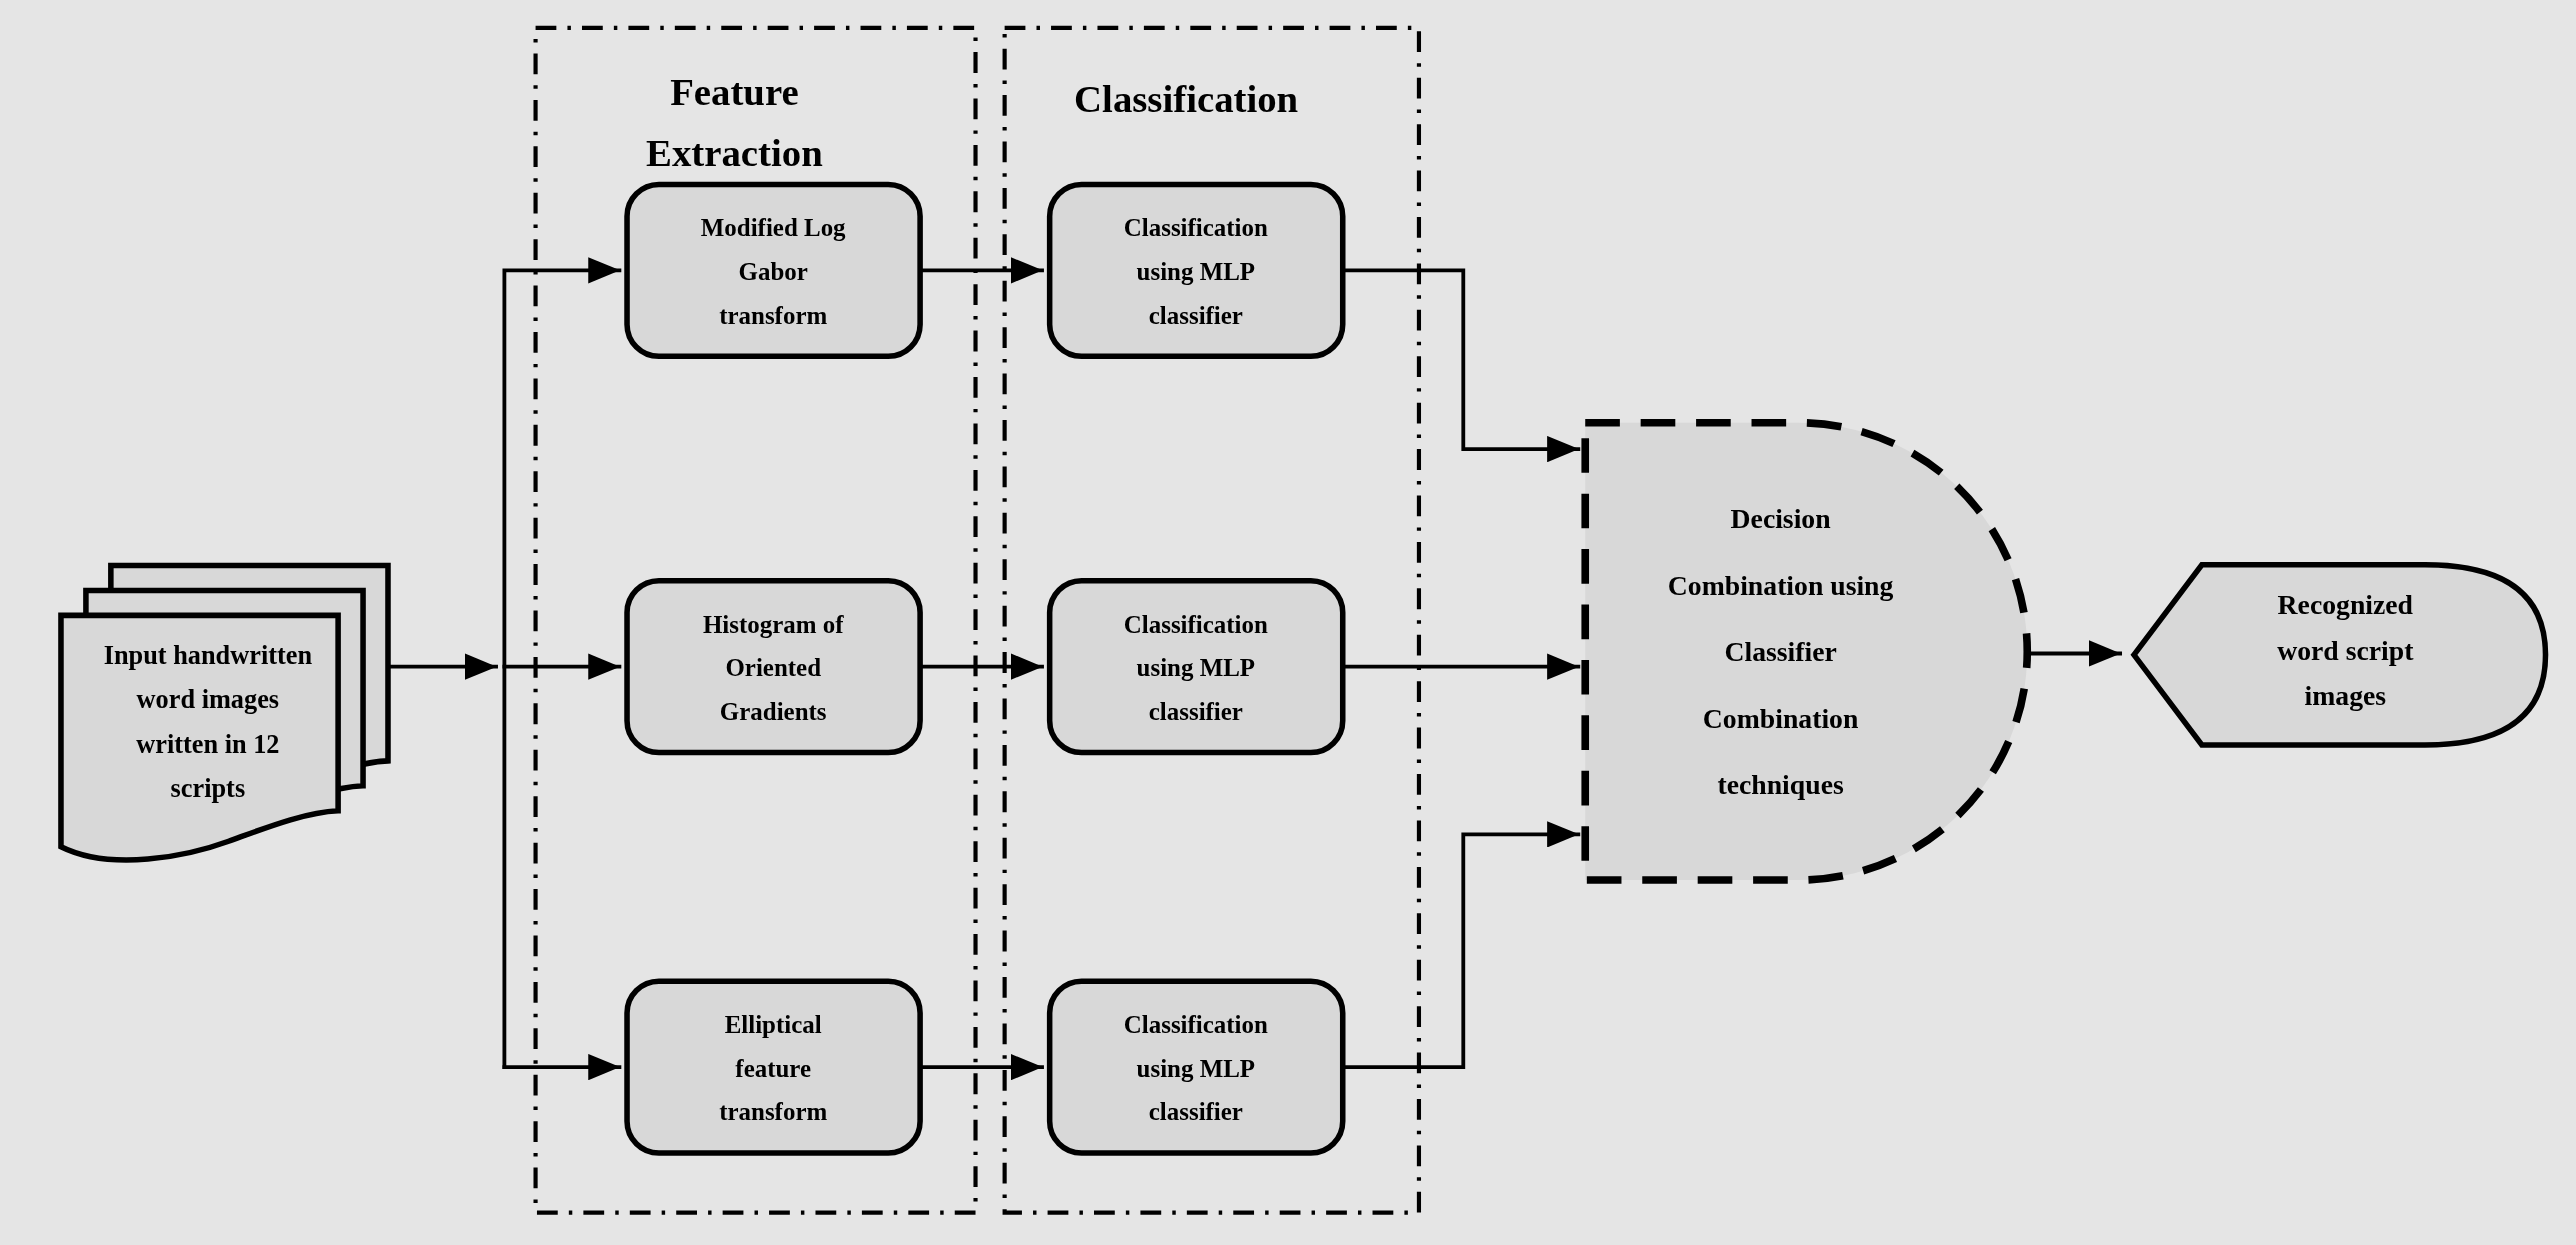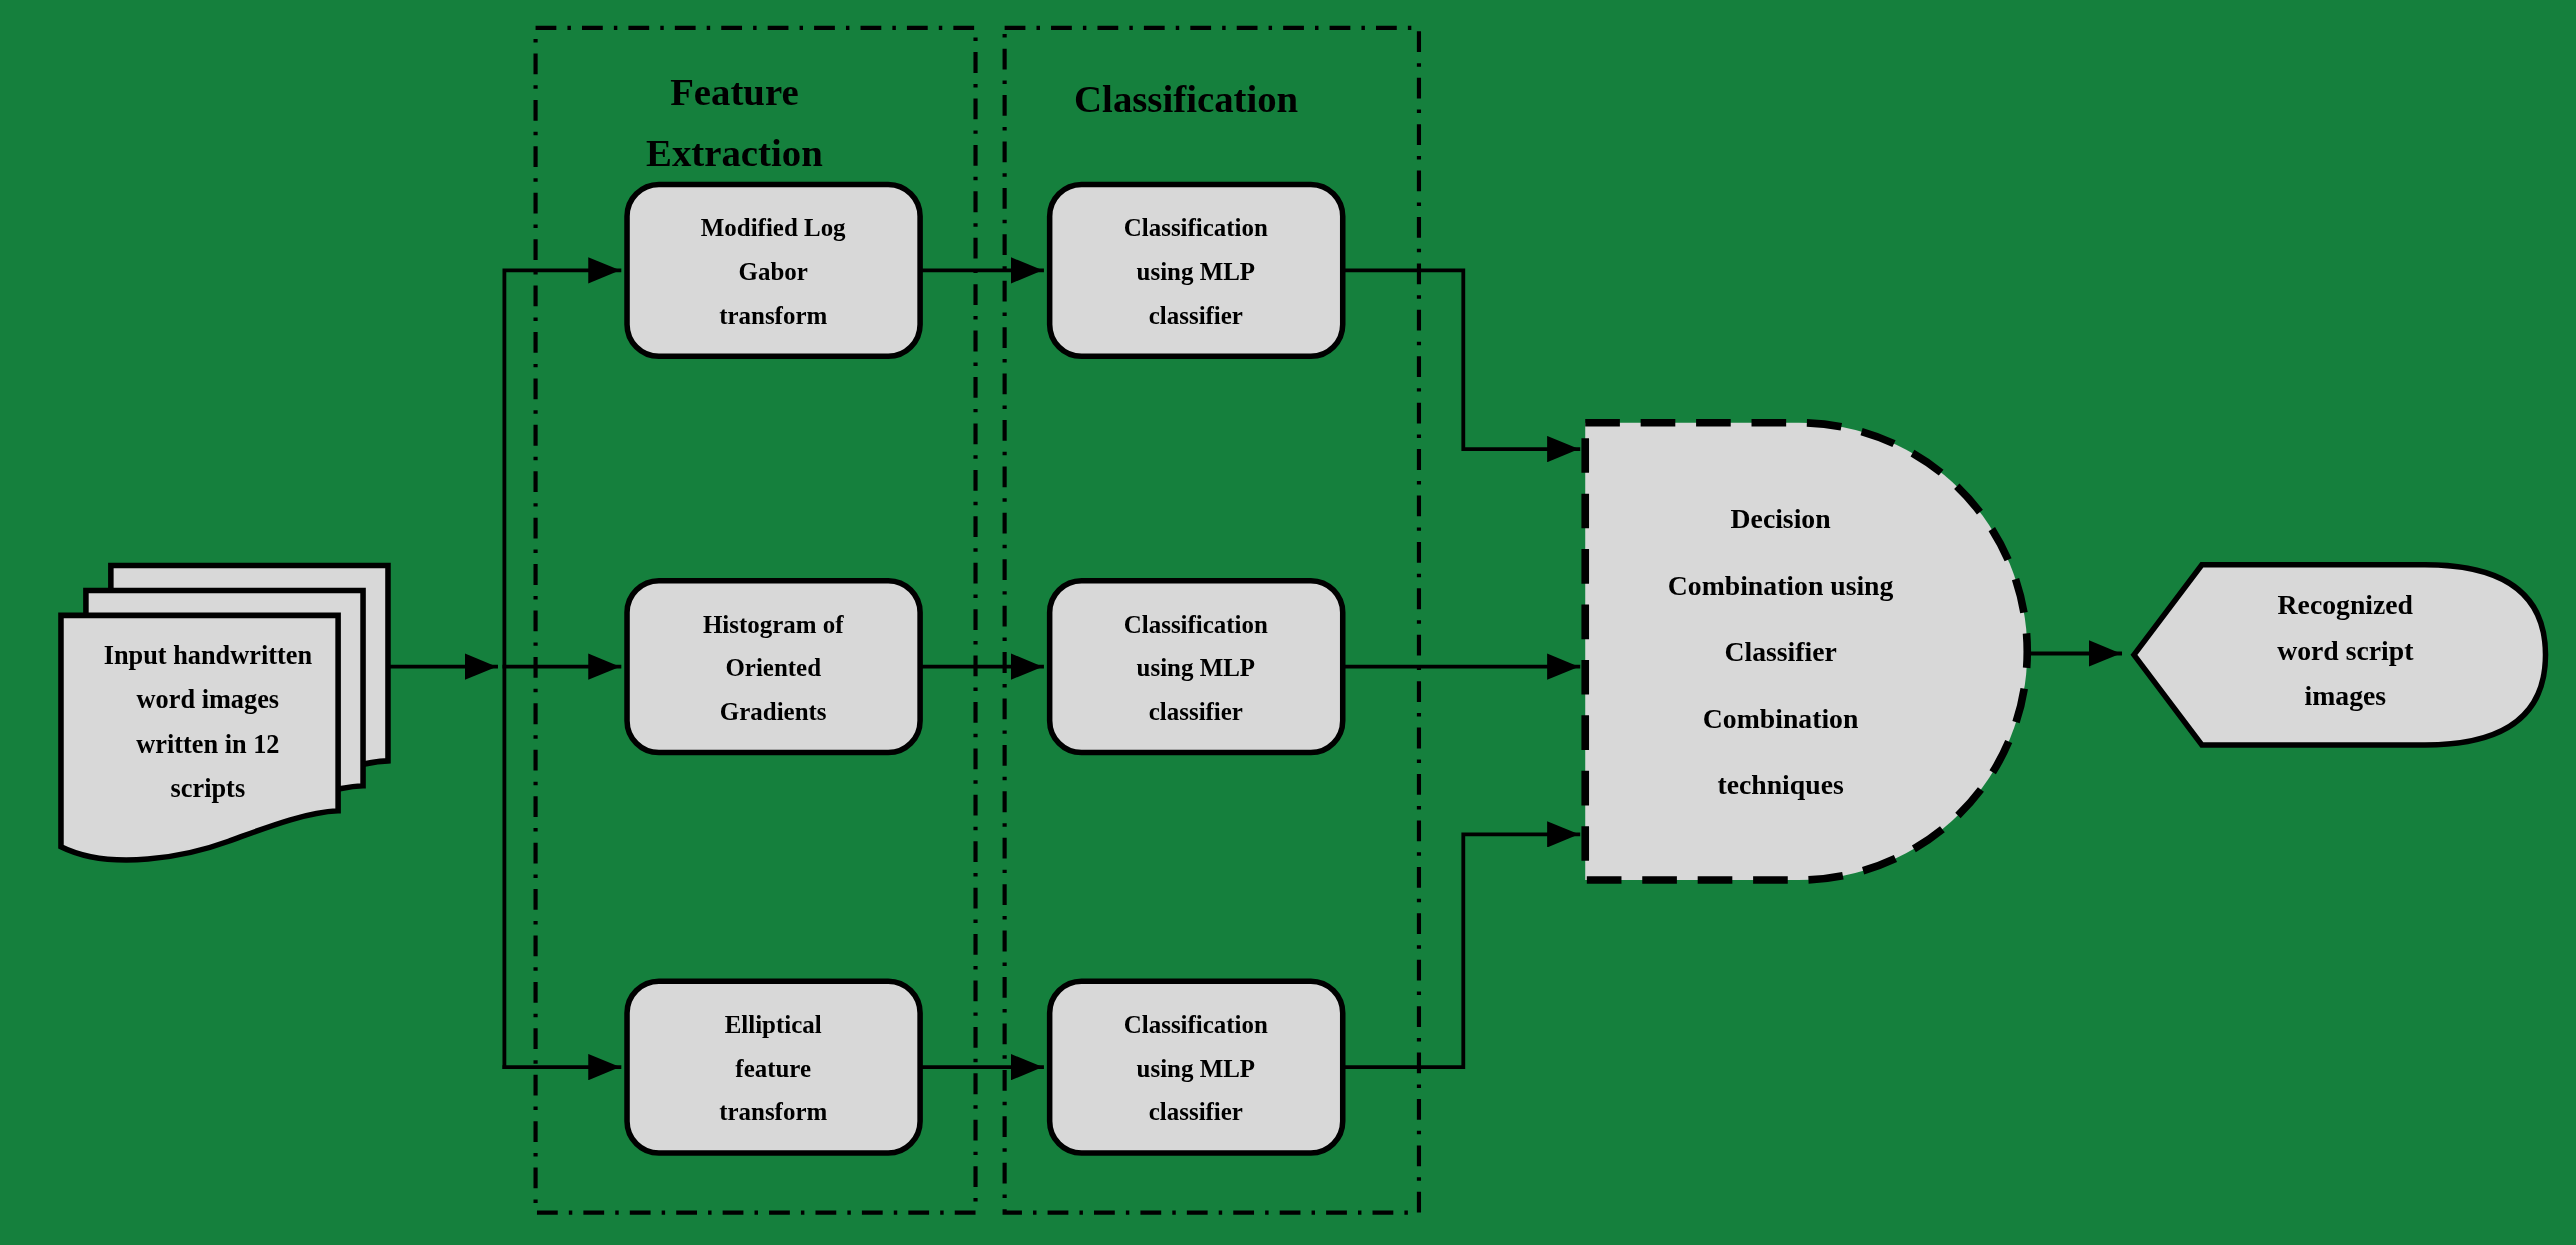--- a/index.html
+++ b/index.html
@@ -7,21 +7,21 @@
     padding: 0;
     background: #ffffff;
     width: 2576px;
     height: 1246px;
     overflow: hidden;
   }
   .stage {
     position: relative;
     width: 2576px;
     height: 1246px;
-    background: #15803d;
+    background: #e5e5e5;
   }
   svg text {
     font-family: "Liberation Serif", "DejaVu Serif", serif;
     font-weight: bold;
     fill: #000000;
     text-anchor: middle;
   }
   .t-title { font-size: 56px; }
   .t-node  { font-size: 36px; }
   .t-doc   { font-size: 38px; }

